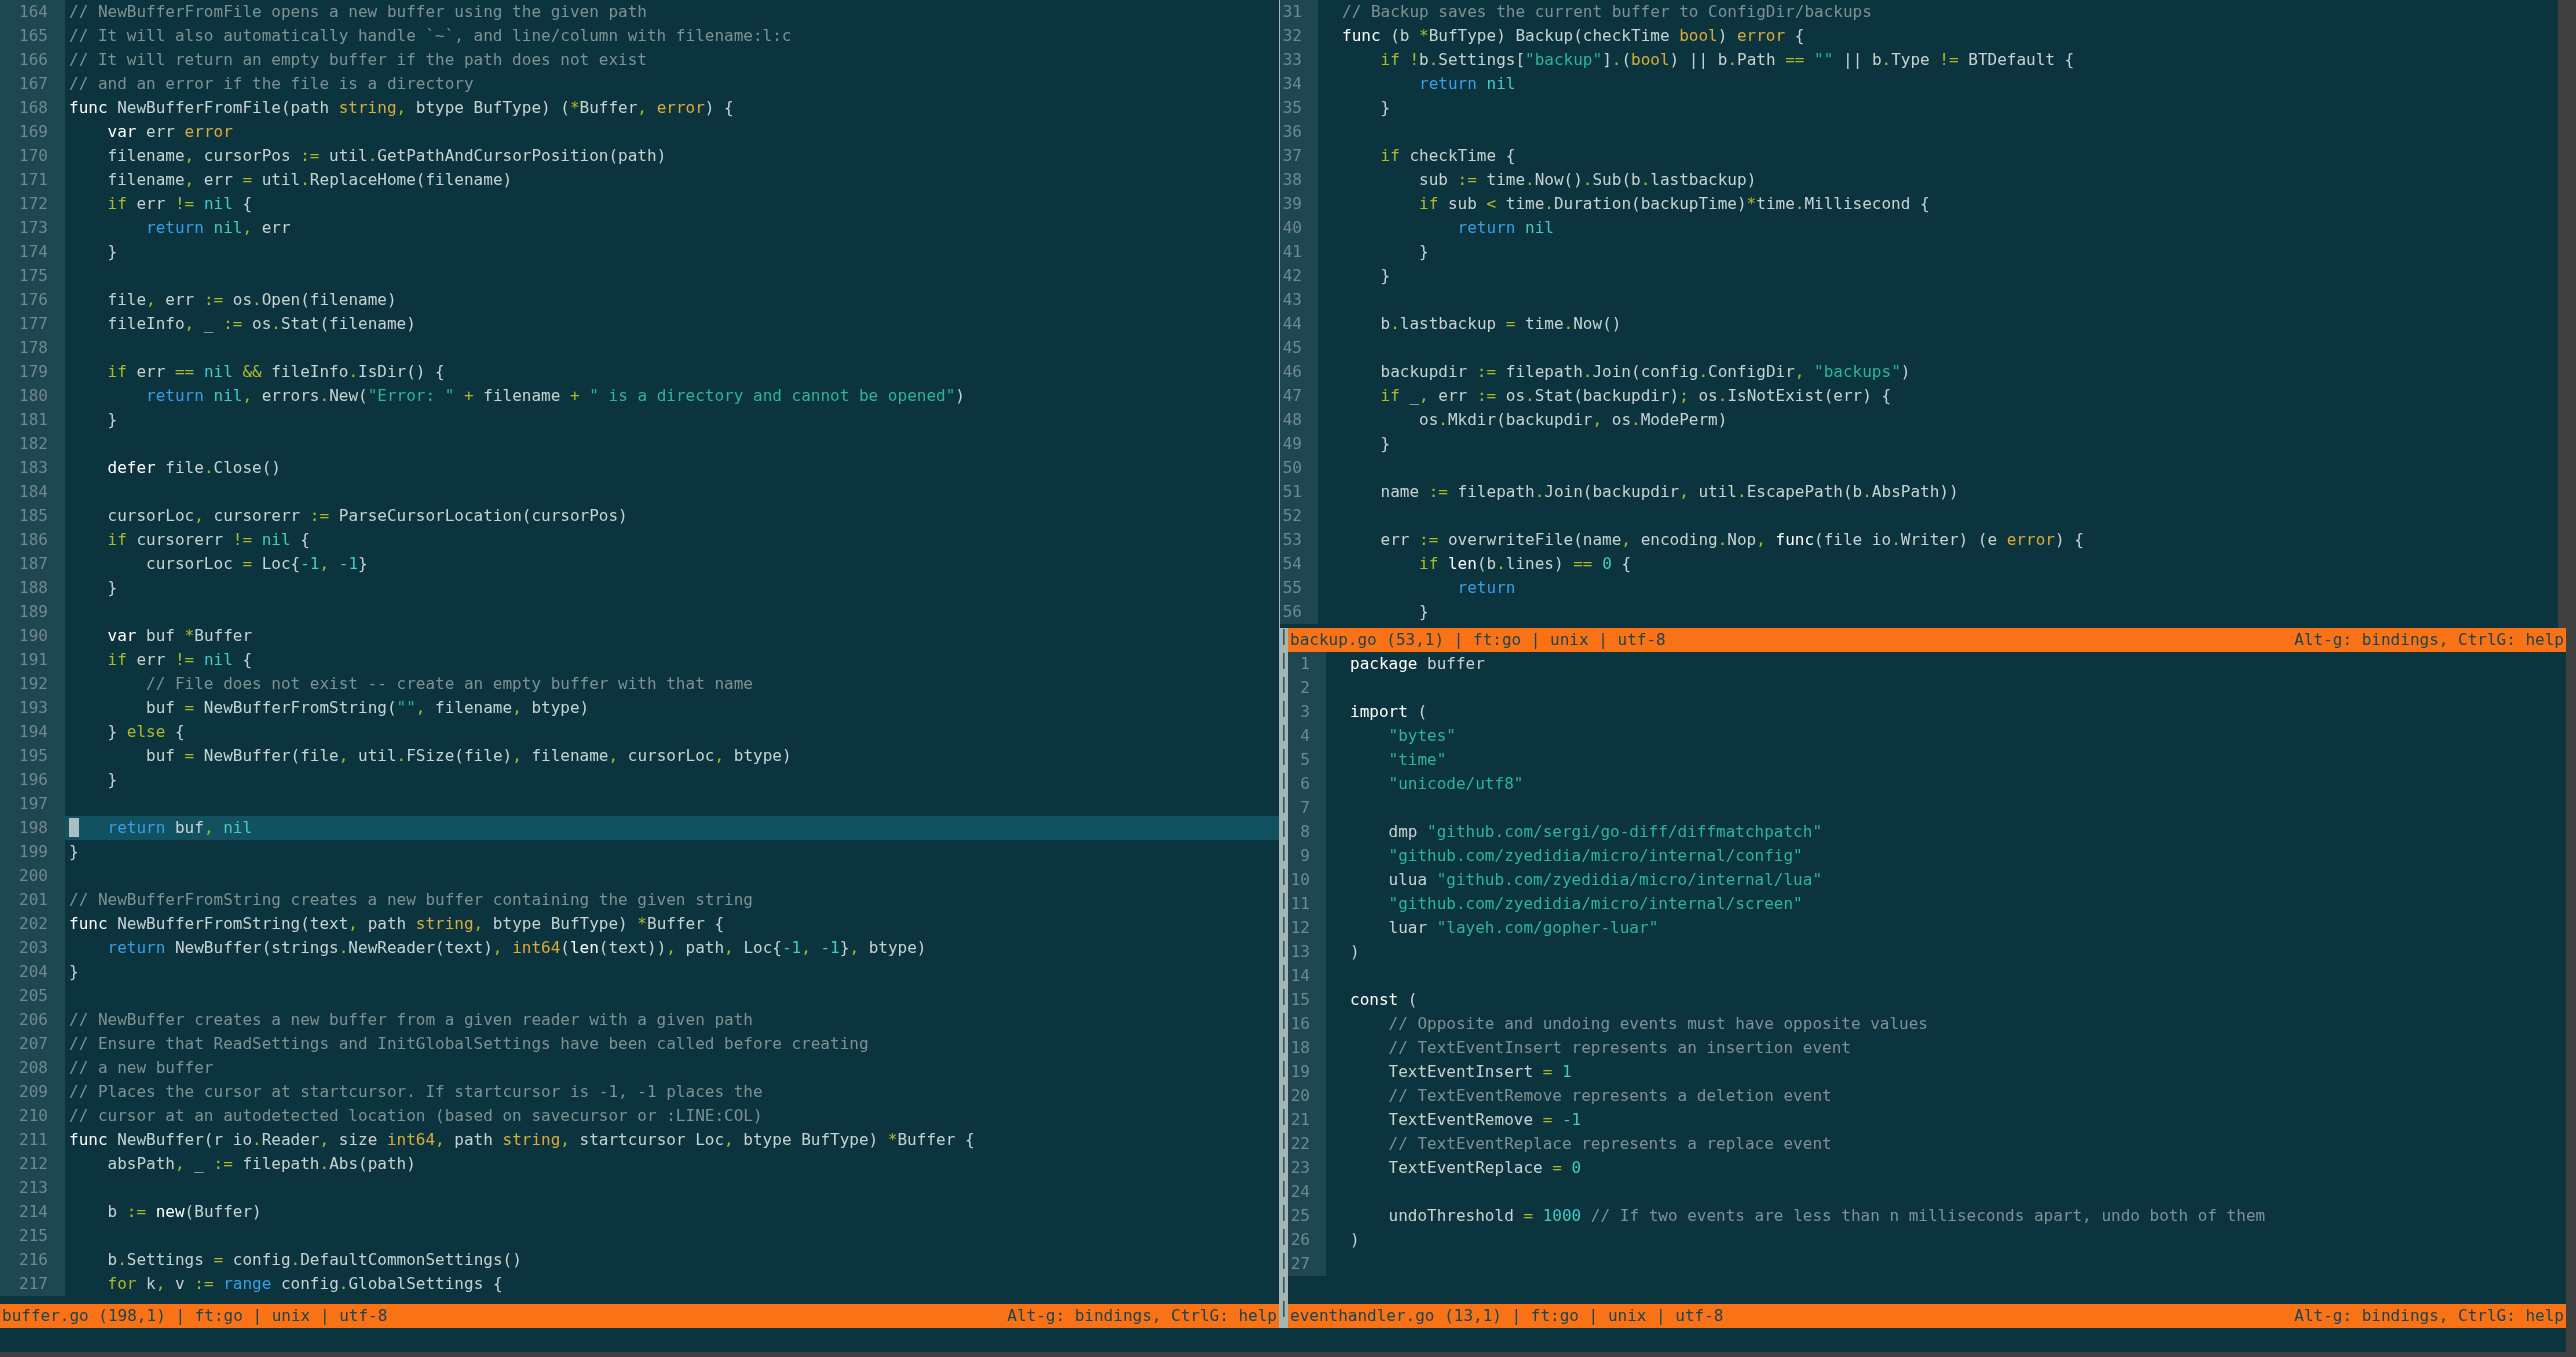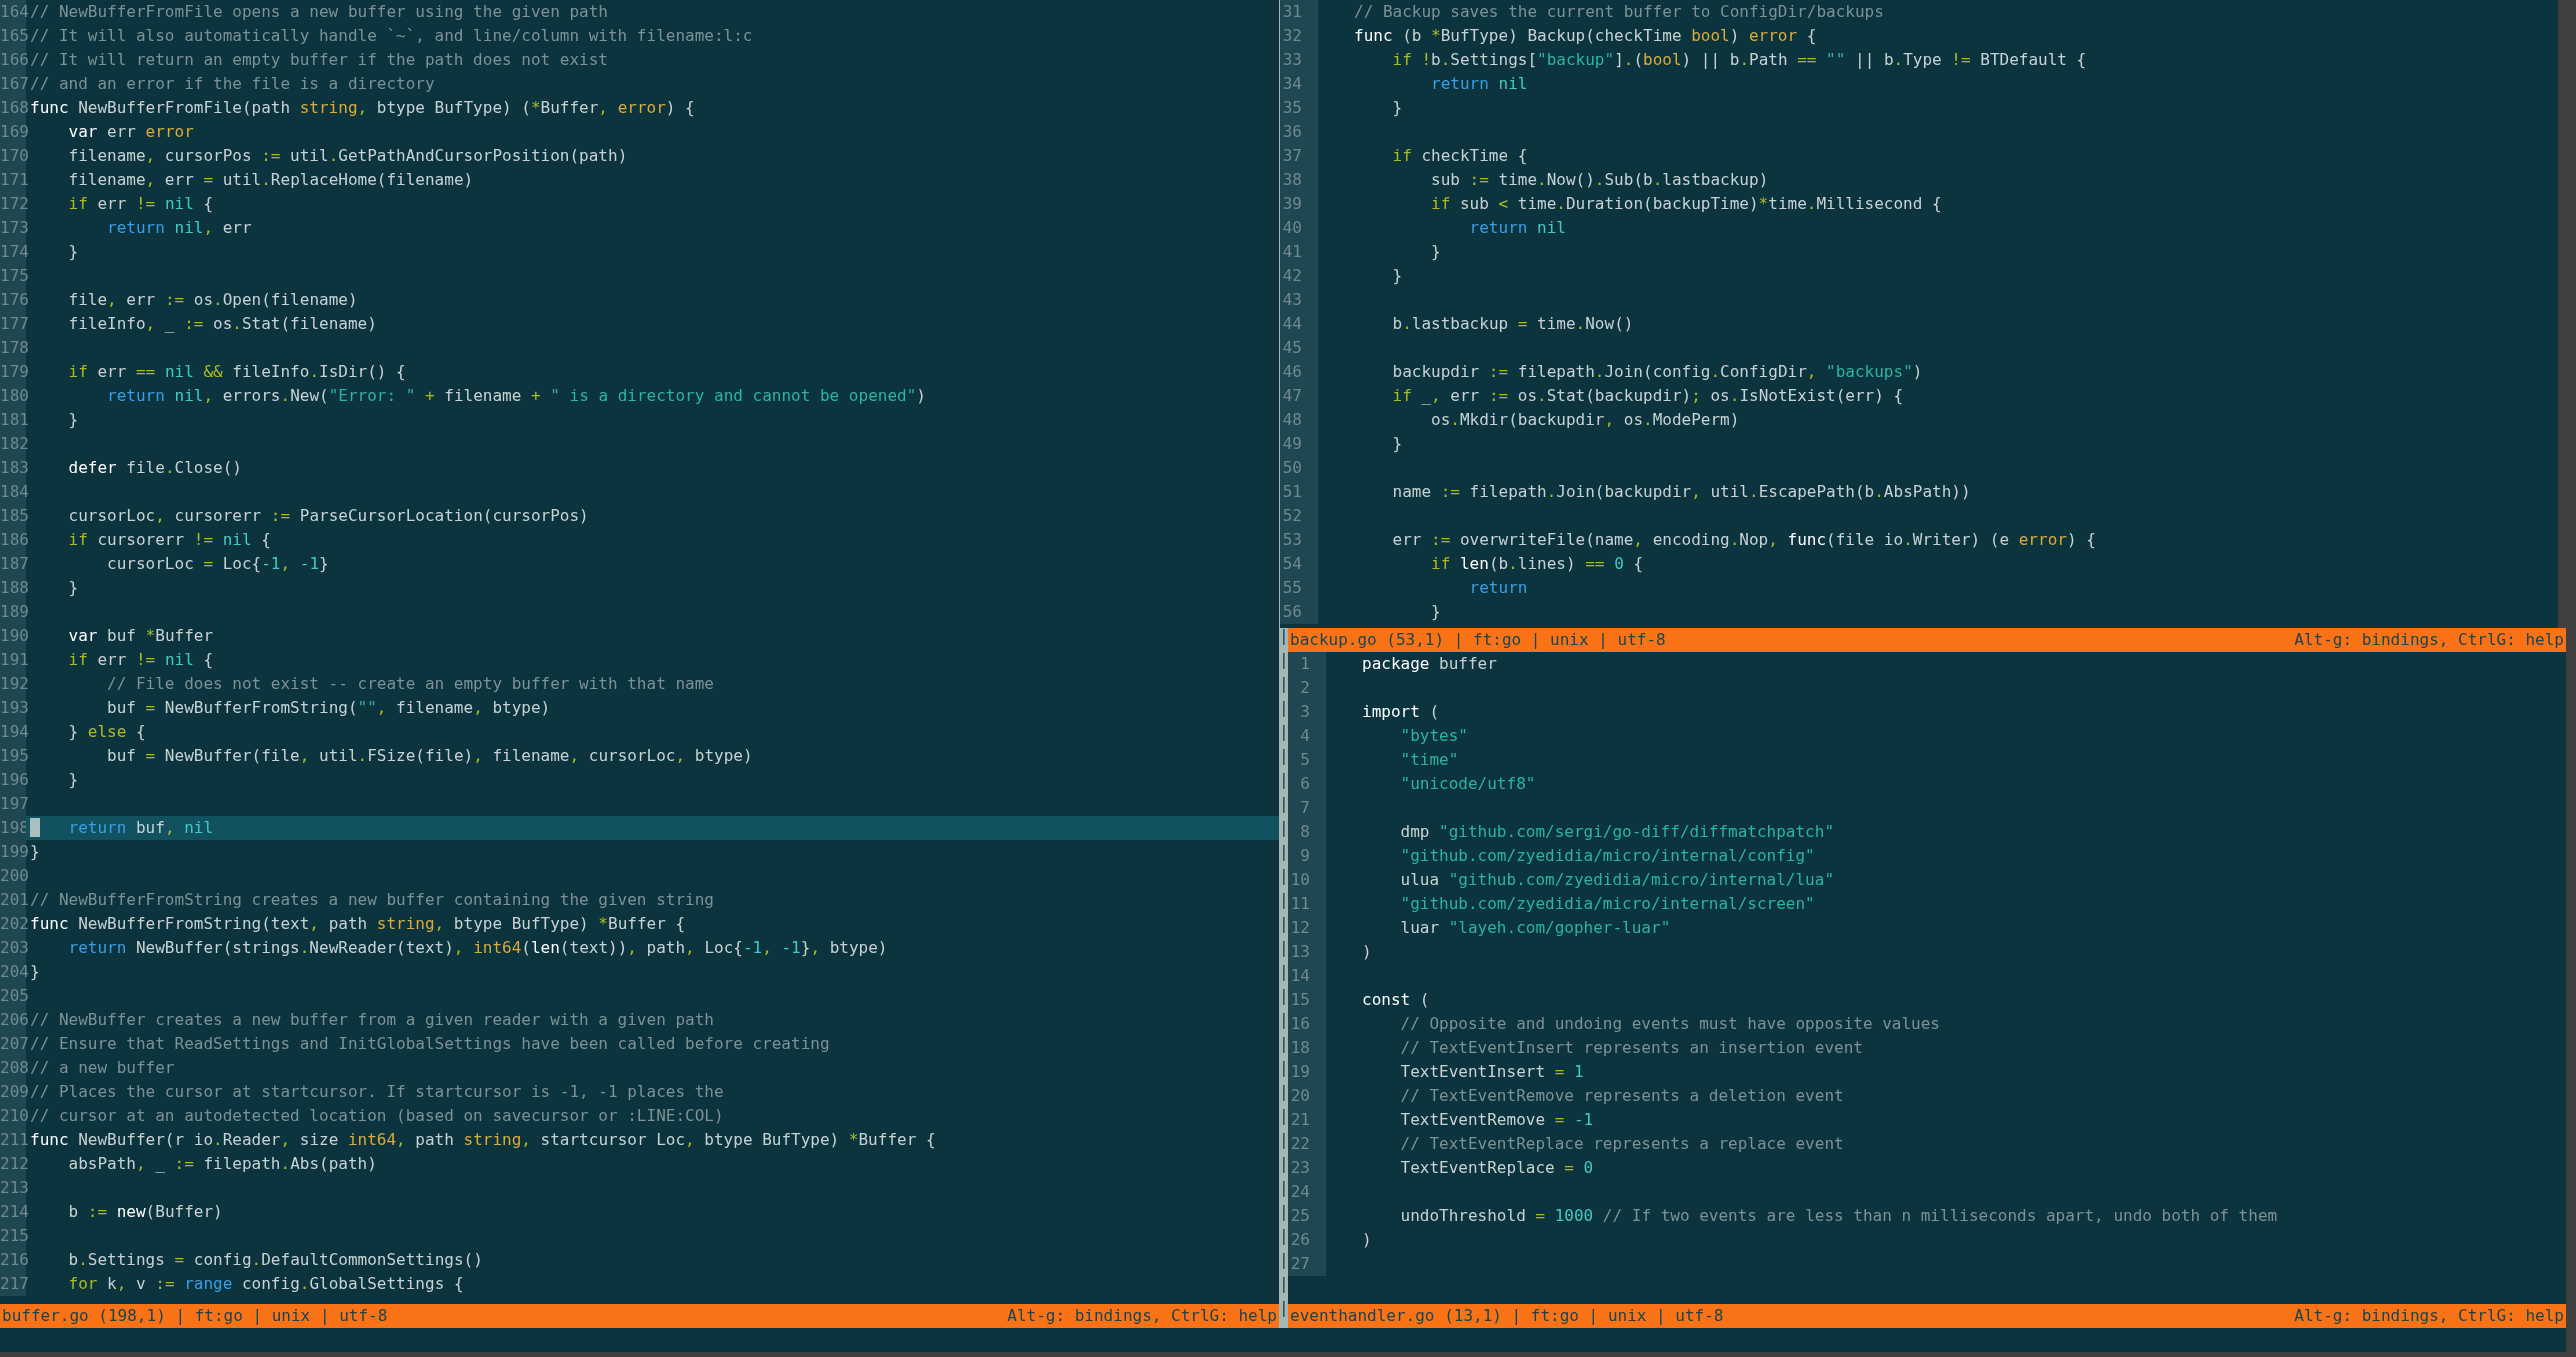--- a/index.html
+++ b/index.html
@@ -11,25 +11,25 @@
   }
   .pane{position:absolute;background:#0b343e;overflow:hidden;}
   .pane-left{left:0;top:0;width:1279px;height:1304px;}
   .pane-tr{left:1280px;top:0;width:1278px;height:628px;}
   .pane-br{left:1288px;top:652px;width:1278px;height:652px;}
   .code-row{display:flex;height:24px;overflow:hidden;}
   .gutter{
     flex:none;background:#1e4752;color:#70898e;
     text-align:right;box-sizing:border-box;user-select:none;
   }
-  .pane-left .gutter{width:26px;padding-right:10px;}
+  .pane-left .gutter{width:65px;padding-right:17px;}
   .pane-tr .gutter,.pane-br .gutter{width:38px;padding-right:16px;}
   .code-text{flex:1;white-space:pre;color:#c8d2d2;box-sizing:border-box;overflow:hidden;}
   .pane-left .code-text{padding-left:4px;}
-  .pane-tr .code-text,.pane-br .code-text{padding-left:24px;margin-left:12px;}
+  .pane-tr .code-text,.pane-br .code-text{padding-left:24px;}
   .code-row.active .code-text{background:#125160;}
   .cursor{background:#aabfbf;}
   .tk-p{color:#c8d2d2}
   .tk-c{color:#7e9194}
   .tk-k{color:#ffffff}
   .tk-s{color:#aeba25}
   .tk-r{color:#389fe6}
   .tk-t{color:#dcab39}
   .tk-n{color:#43cbc3}
   .tk-g{color:#2db3a4}

